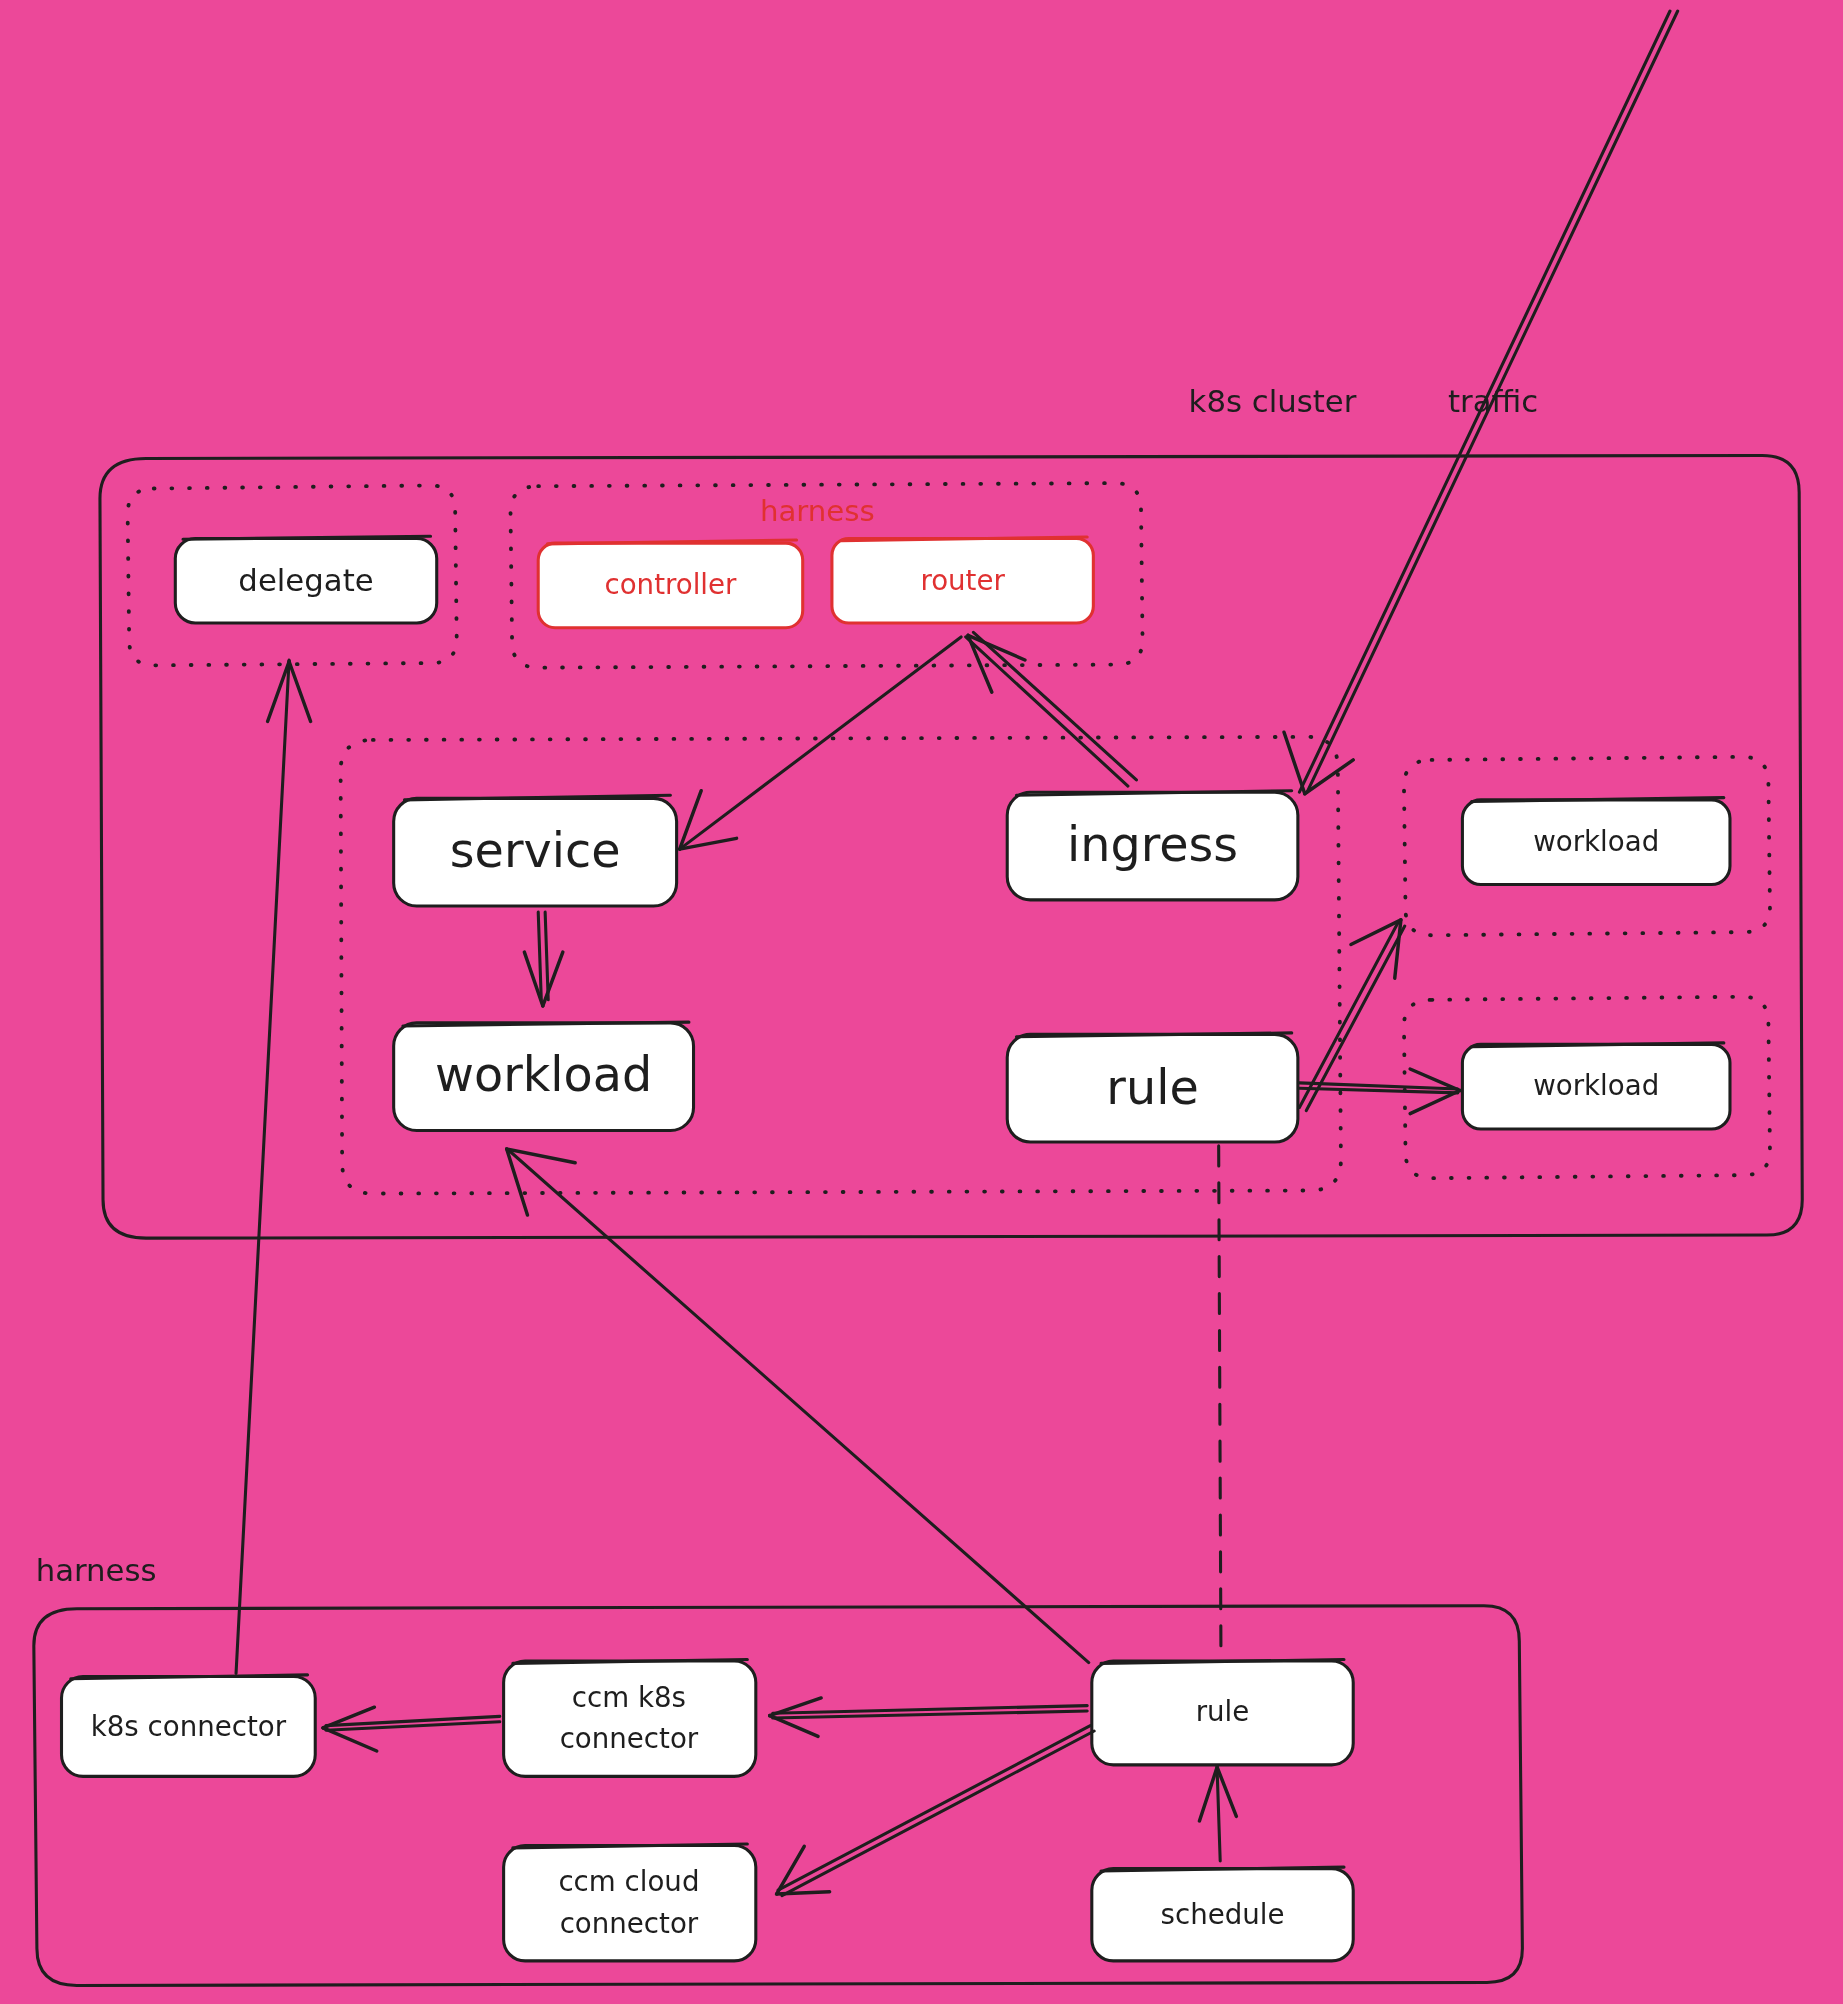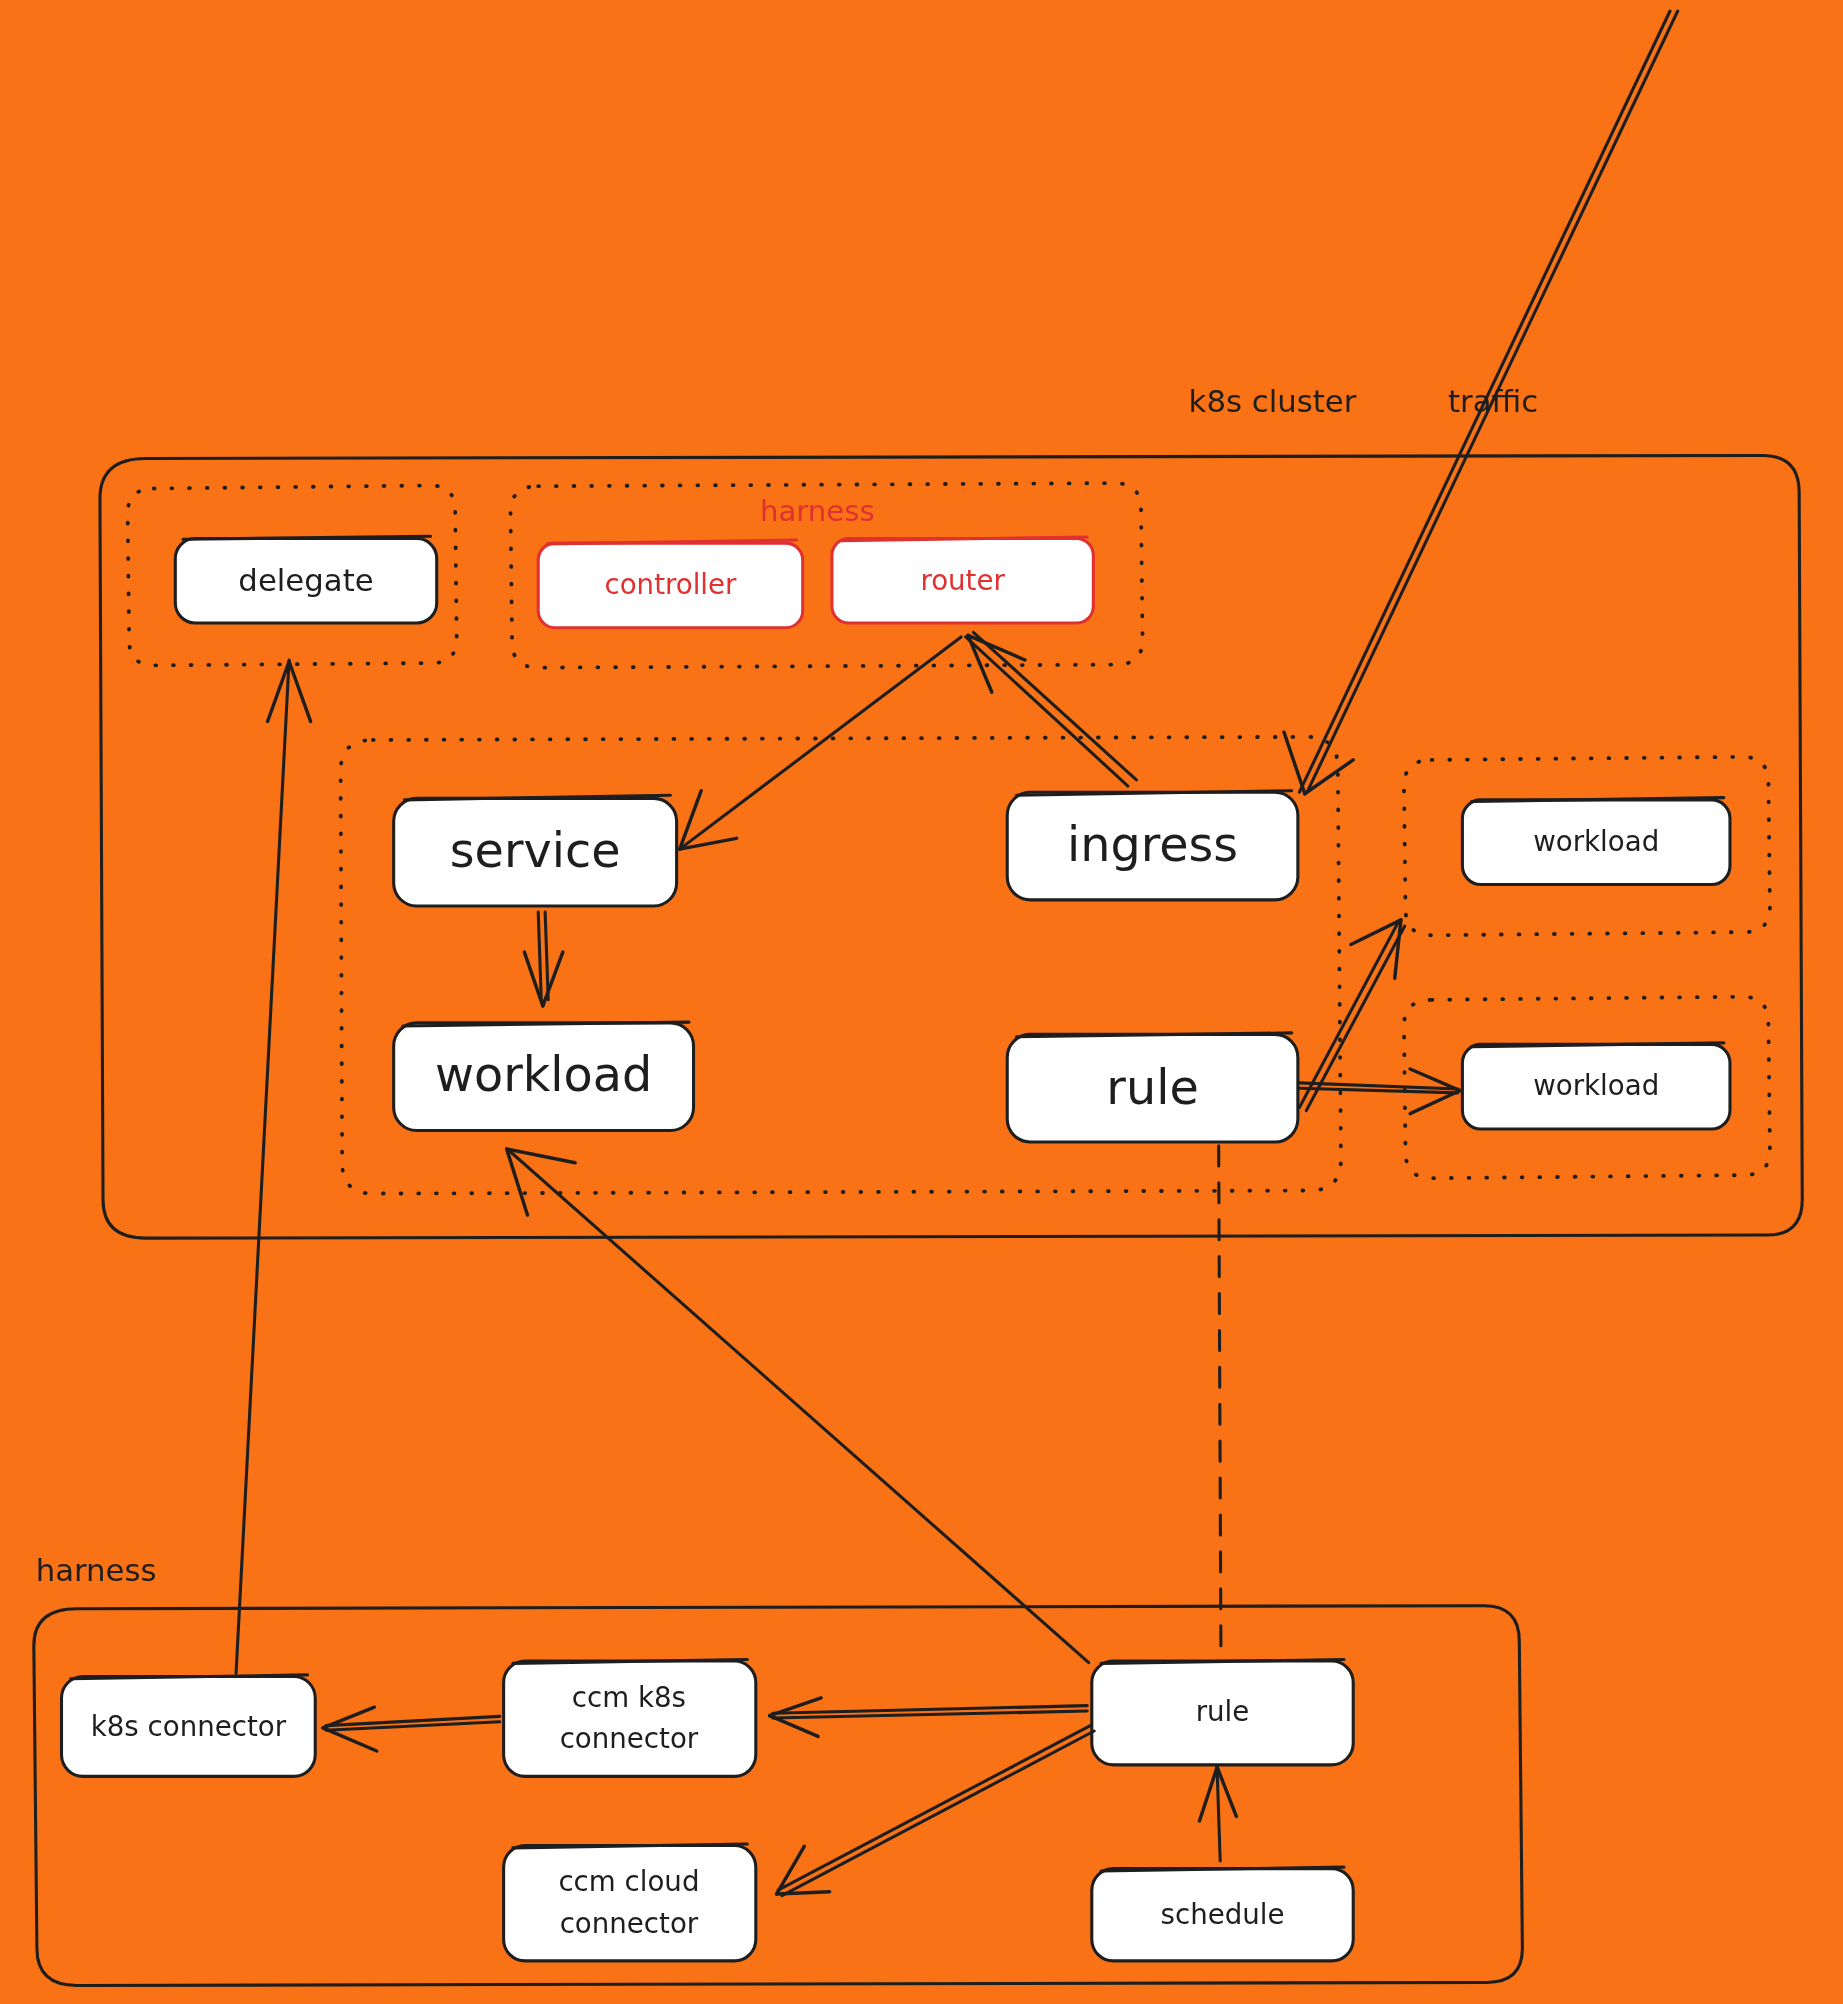--- a/index.html
+++ b/index.html
@@ -8,21 +8,21 @@
     padding: 0;
     background: #ffffff;
   }
   body {
     font-family: "DejaVu Sans", sans-serif;
   }
   #diagram-root {
     position: relative;
     width: 1843px;
     height: 2005px;
-    background: #f97316;
+    background: #ec4899;
     overflow: hidden;
   }
   svg#scene {
     display: block;
     width: 1843px;
     height: 2005px;
   }
   
   .solid-box {
     fill: #ffffff;

